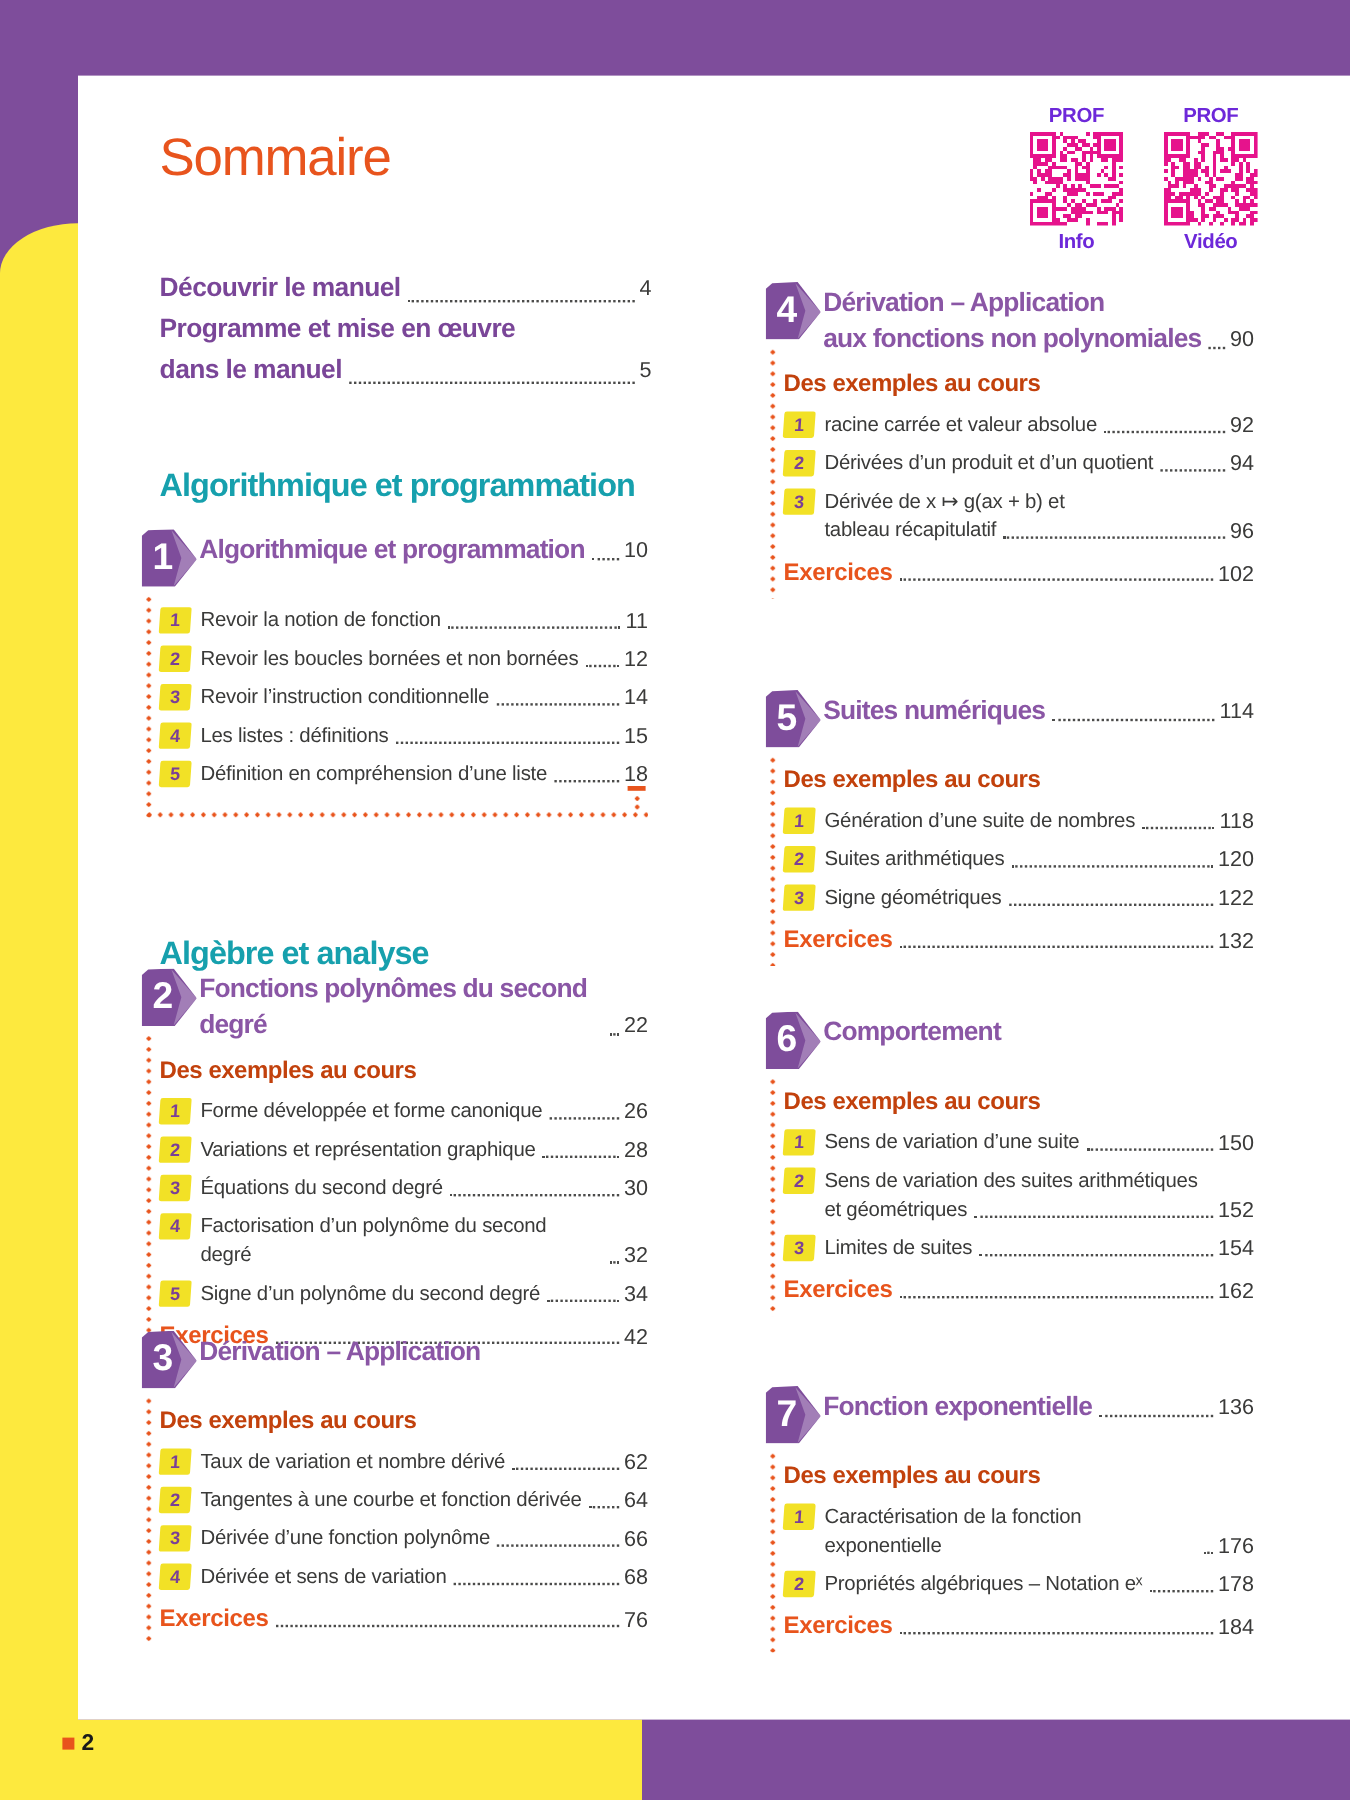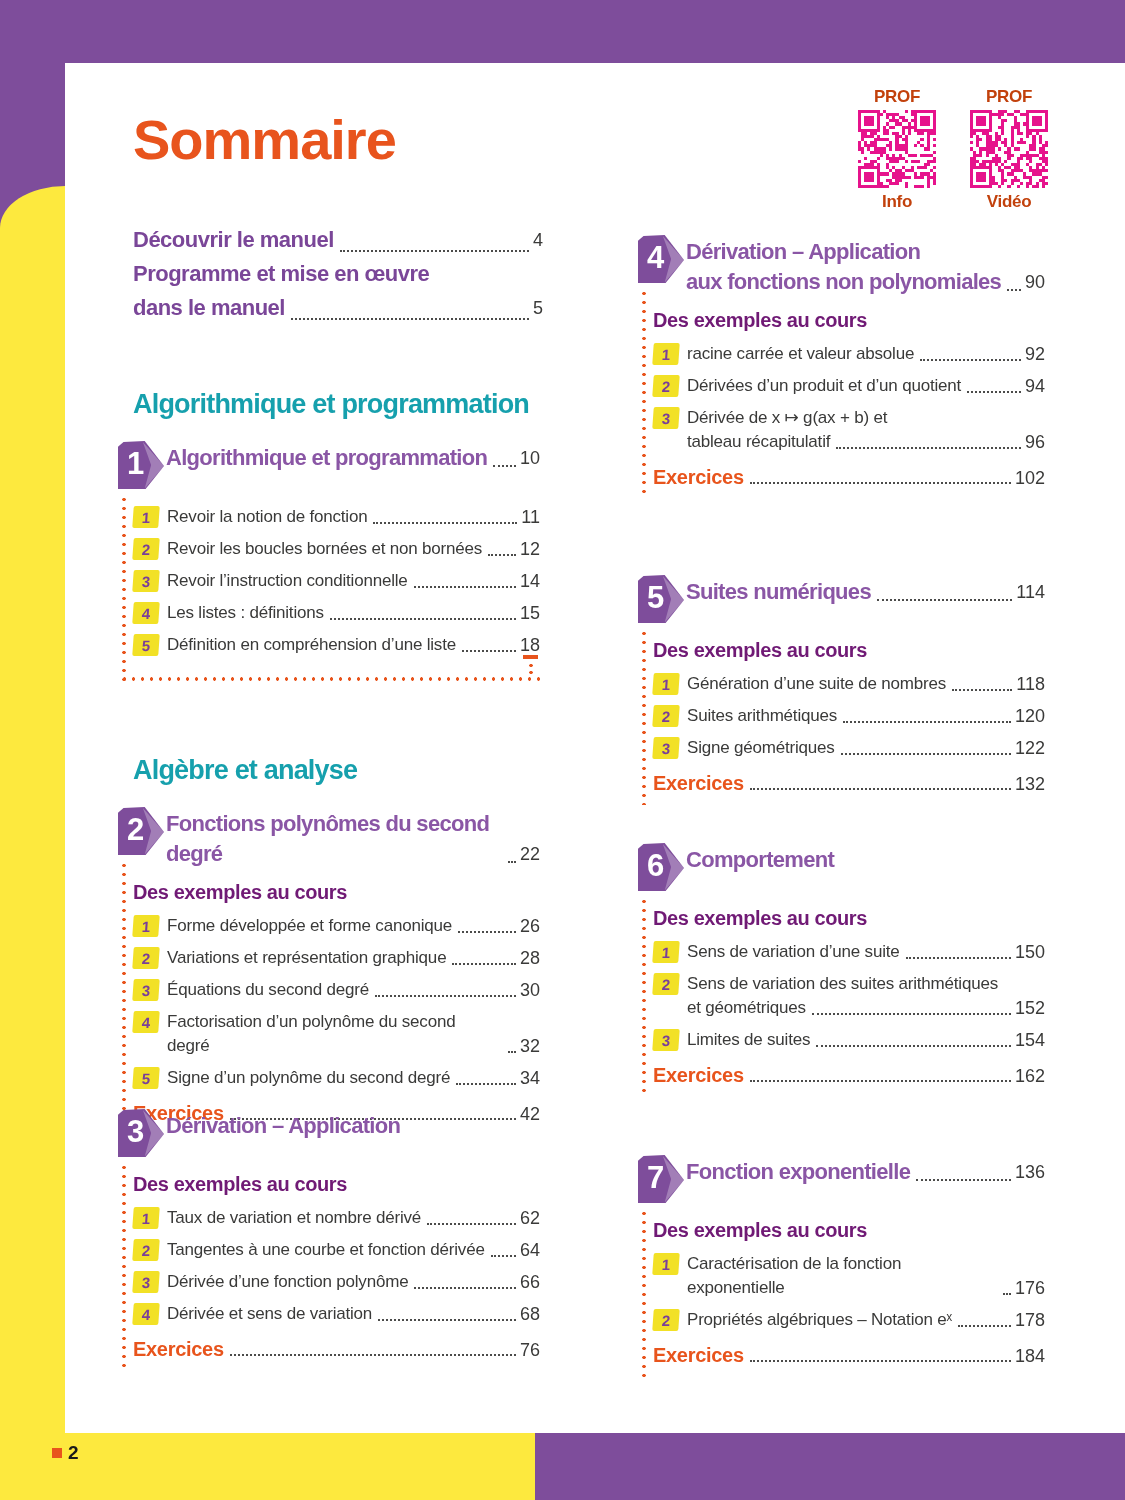--- a/index.html
+++ b/index.html
@@ -12,25 +12,25 @@
   
   .band-top    { position:absolute; left:0; top:0; width:1125px; height:63px; background:#7e4d9b; }
   .band-left   { position:absolute; left:0; top:0; width:65px; height:340px; background:#7e4d9b; }
   .yellow-strip{ position:absolute; left:0; top:186px; width:65px; height:1314px; background:#fde93e;
                  border-top-left-radius:65px 42px; }
   .band-bottom-yellow { position:absolute; left:0; top:1433px; width:535px; height:67px; background:#fde93e; }
   .band-bottom-purple { position:absolute; left:535px; top:1433px; width:590px; height:67px; background:#7e4d9b; }
   .card { position:absolute; left:65px; top:63px; width:1060px; height:1370px; background:#ffffff; }
 
   
-  .title { position:absolute; left:68px; top:44px; font-size:56px; font-weight:bold;
+  .title { position:absolute; left:68px; top:44px; font-size:44px; font-weight:normal;
            letter-spacing:-1px; color:#e8541d; }
   .qr-area { position:absolute; left:793px; top:24px; display:flex; gap:34px; }
   .qr-block { width:78px; text-align:center; }
-  .qr-label, .qr-caption { color:#c2410c; font-weight:bold; font-size:17px; letter-spacing:-0.3px; }
+  .qr-label, .qr-caption { color:#6d28d9; font-weight:bold; font-size:17px; letter-spacing:-0.3px; }
   .qr-label { margin-bottom:3px; }
   .qr-box { width:78px; height:78px; }
   .qr-box svg { display:block; width:78px; height:78px; }
   .qr-caption { margin-top:4px; }
 
   
   .intro { position:absolute; left:68px; top:160px; width:410px; }
   .intro .line { font-size:22px; font-weight:bold; color:#7a4698; line-height:34px; letter-spacing:-0.5px;justify-content:flex-end; }
   .irow { display:flex; align-items:flex-end; }
   .leader { flex:1 1 8px; min-width:8px; border-bottom:2px dotted #4b4b4a; margin:0 4px 5px 6px; }
@@ -49,21 +49,21 @@
   .chbadge .shape { position:absolute; left:0; top:0; width:100%; height:100%; background:#7e4d9b;
     clip-path:polygon(0% 100%, 0% 12%, 12% 2%, 58% 0%, 100% 52%, 60% 100%); }
   .chbadge .shine { position:absolute; left:0; top:0; width:100%; height:100%; background:rgba(255,255,255,0.28);
     clip-path:polygon(54% 2%, 100% 52%, 58% 99%, 72% 50%); }
   .chnum { position:absolute; left:9px; top:5px; color:#fff; font-size:31px; font-weight:bold; }
   .chtitle { margin-left:48px; padding-top:2px; }
   .tline { font-size:22px; font-weight:bold; color:#8a56a5; line-height:30px; letter-spacing:-0.7px; }
   .trow { display:flex; align-items:flex-end; }
   .trow .leader { margin-bottom:6px; }
 
-  .exhead { font-size:20px; font-weight:bold; color:#701a75; letter-spacing:-0.4px; margin:12px 0 10px 15px; }
+  .exhead { font-size:20px; font-weight:bold; color:#c2410c; letter-spacing:-0.4px; margin:12px 0 10px 15px; }
   .item { display:flex; align-items:flex-start; margin:0 0 8px 15px; }
   .ibadge { flex:0 0 26px; width:26px; height:22px; margin-right:8px; margin-top:1px;
             background:#f2e126; border-radius:2px; transform:skewX(-4deg);
             display:flex; align-items:center; justify-content:center;
             color:#7a3f98; font-weight:bold; font-size:15px; }
   .itext { flex:1; font-size:17px; color:#3a3a39; letter-spacing:-0.2px; line-height:24px; }
   .exrow { display:flex; align-items:flex-end; margin:12px 0 0 15px; }
   .exlabel { font-size:20px; font-weight:bold; color:#e8541c; letter-spacing:-0.3px; }
 
   .hwrap { position:relative; margin-top:18px; height:6px; }
@@ -770,21 +770,21 @@
       </div>
       <div class="line">Programme et mise en œuvre</div>
       <div class="line irow">
         <span>dans le manuel</span>
         <span class="leader"></span>
         <span class="pg">5</span>
       </div>
     </div>
 
     <div class="section-h" style="left:68px; top:326px;">Algorithmique et programmation</div>
-    <div class="section-h" style="left:68px; top:692px;">Algèbre et analyse</div>
+    <div class="section-h" style="left:68px; top:716px;">Algèbre et analyse</div>
 
     <div class="chblock" style="left:53px; top:378px; width:422px;">
       <div class="vdots" style="bottom:0;"></div>
       <div class="chhead">
         <div class="chbadge">
           <div class="shape"></div>
           <div class="shine"></div>
           <span class="chnum">1</span>
         </div>
         <div class="chtitle">

